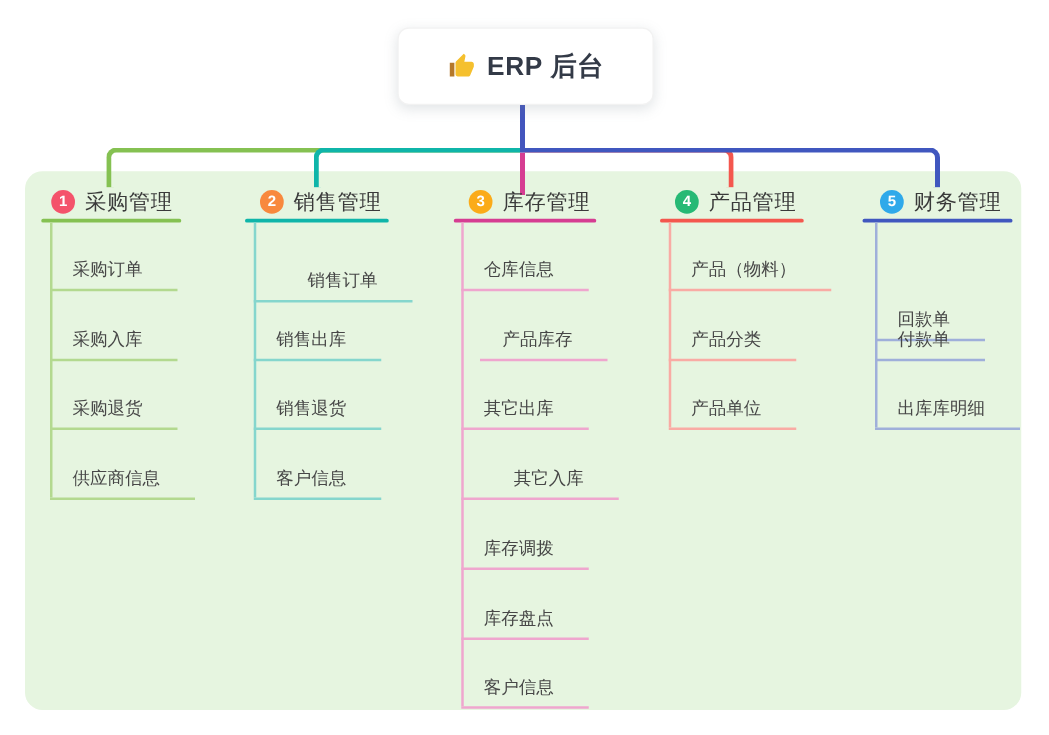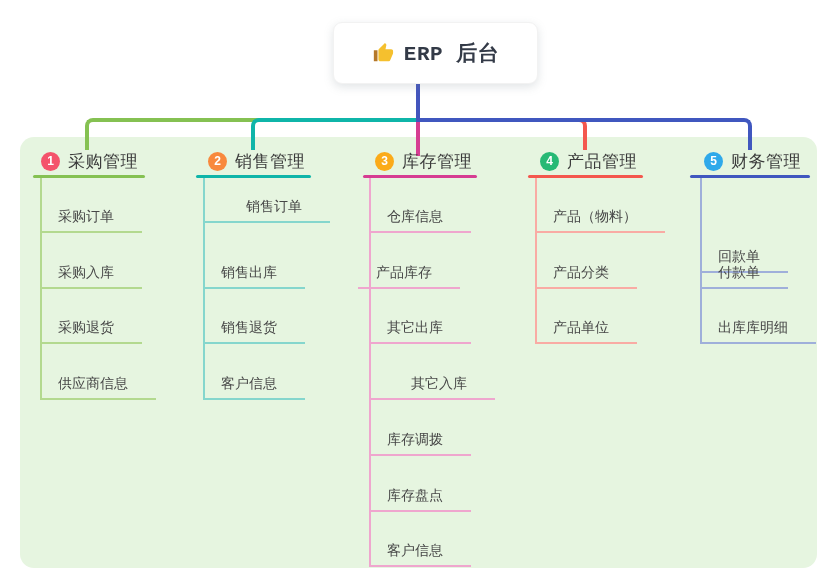--- a/index.html
+++ b/index.html
@@ -2,25 +2,25 @@
 <html><head>
 <meta charset="utf-8">
 <style>
   html,body{margin:0;padding:0;background:#ffffff;}
   body{font-family:"Liberation Sans","DejaVu Sans",sans-serif;}
   .stage{position:relative;width:839px;height:588px;background:#ffffff;overflow:hidden;}
 
   .panel{position:absolute;left:20px;top:137px;width:797px;height:431px;
          background:#e6f5e0;border-radius:14px;}
 
-  .root-node{position:absolute;left:333px;top:22px;width:205px;height:62px;
+  .root-node{position:absolute;left:318px;top:22px;width:205px;height:62px;
              background:#ffffff;border-radius:9px;border:1px solid #f2f2f2;
              box-shadow:0 3px 10px rgba(120,130,140,0.22);
              display:flex;align-items:center;justify-content:center;gap:10px;
-             box-sizing:border-box;cursor:pointer;font-family:Liberation Mono, monospace;}
+             box-sizing:border-box;cursor:pointer;}
   .root-label{font-size:21px;font-weight:600;color:#333a47;letter-spacing:0.5px;}
 
   .conn{position:absolute;box-sizing:border-box;}
   .elbow-left{top:118px;height:32px;border-top-left-radius:8px;background:transparent;}
   .elbow-right{top:118px;height:32px;border-top-right-radius:8px;background:transparent;}
 
   .branch-header{position:absolute;top:147px;height:28px;display:flex;align-items:center;gap:8px;cursor:pointer;}
   .badge{width:19px;height:19px;border-radius:50%;display:flex;align-items:center;justify-content:center;
          color:#ffffff;font-size:12px;font-weight:bold;flex:0 0 auto;}
   .branch-title{font-size:17px;color:#3a3a3a;letter-spacing:0.5px;white-space:nowrap;}
@@ -66,34 +66,34 @@
       <div class="child-item" style="left: 40px; top: 318.4px; border-bottom-color: rgb(179, 217, 143);">采购退货</div>
       <div class="child-item" style="left: 40px; top: 374.1px; border-bottom-color: rgb(179, 217, 143);">供应商信息</div>
   <div>
     <div class="branch-header" style="left: 208px;">
       <span class="badge" style="background: rgb(248, 137, 61);">2</span>
       <span class="branch-title">销售管理</span>
     </div>
     <div class="branch-underline" style="left: 196px; width: 115px; background: rgb(15, 181, 169);"></div>
     <div class="child-vline" style="left: 203px; background: rgb(133, 214, 205); height: 220.1px;"></div>
   </div>
-<div class="child-item" style="left: 203px; top: 197px; border-bottom-color: rgb(133, 214, 205); padding-left: 43px;">销售订单</div>
+<div class="child-item" style="left: 203px; top: 216px; border-bottom-color: rgb(133, 214, 205); padding-left: 43px;">销售订单</div>
       <div class="child-item" style="left: 203px; top: 262.7px; border-bottom-color: rgb(133, 214, 205);">销售出库</div>
       <div class="child-item" style="left: 203px; top: 318.4px; border-bottom-color: rgb(133, 214, 205);">销售退货</div>
       <div class="child-item" style="left: 203px; top: 374.1px; border-bottom-color: rgb(133, 214, 205);">客户信息</div>
   <div>
     <div class="branch-header" style="left: 375px;">
       <span class="badge" style="background: rgb(251, 171, 25);">3</span>
       <span class="branch-title">库存管理</span>
     </div>
     <div class="branch-underline" style="left: 363px; width: 114px; background: rgb(214, 61, 146);"></div>
     <div class="child-vline" style="left: 369px; background: rgb(239, 166, 206); height: 387.2px;"></div>
   </div>
 <div class="child-item" style="left: 369px; top: 207px; border-bottom-color: rgb(239, 166, 206);">仓库信息</div>
-      <div class="child-item" style="left: 358px; top: 262.7px; border-bottom-color: rgb(239, 166, 206);">产品库存</div>
+      <div class="child-item" style="left: 384px; top: 262.7px; border-bottom-color: rgb(239, 166, 206);">产品库存</div>
       <div class="child-item" style="left: 369px; top: 318.4px; border-bottom-color: rgb(239, 166, 206);">其它出库</div>
       <div class="child-item" style="left: 369px; top: 374.1px; border-bottom-color: rgb(239, 166, 206); padding-left: 42px;">其它入库</div>
       <div class="child-item" style="left: 369px; top: 429.8px; border-bottom-color: rgb(239, 166, 206);">库存调拨</div>
       <div class="child-item" style="left: 369px; top: 485.5px; border-bottom-color: rgb(239, 166, 206);">库存盘点</div>
       <div class="child-item" style="left: 369px; top: 541.2px; border-bottom-color: rgb(239, 166, 206);">客户信息</div>
   <div>
     <div class="branch-header" style="left: 540px;">
       <span class="badge" style="background: rgb(39, 185, 117);">4</span>
       <span class="branch-title">产品管理</span>
     </div>

